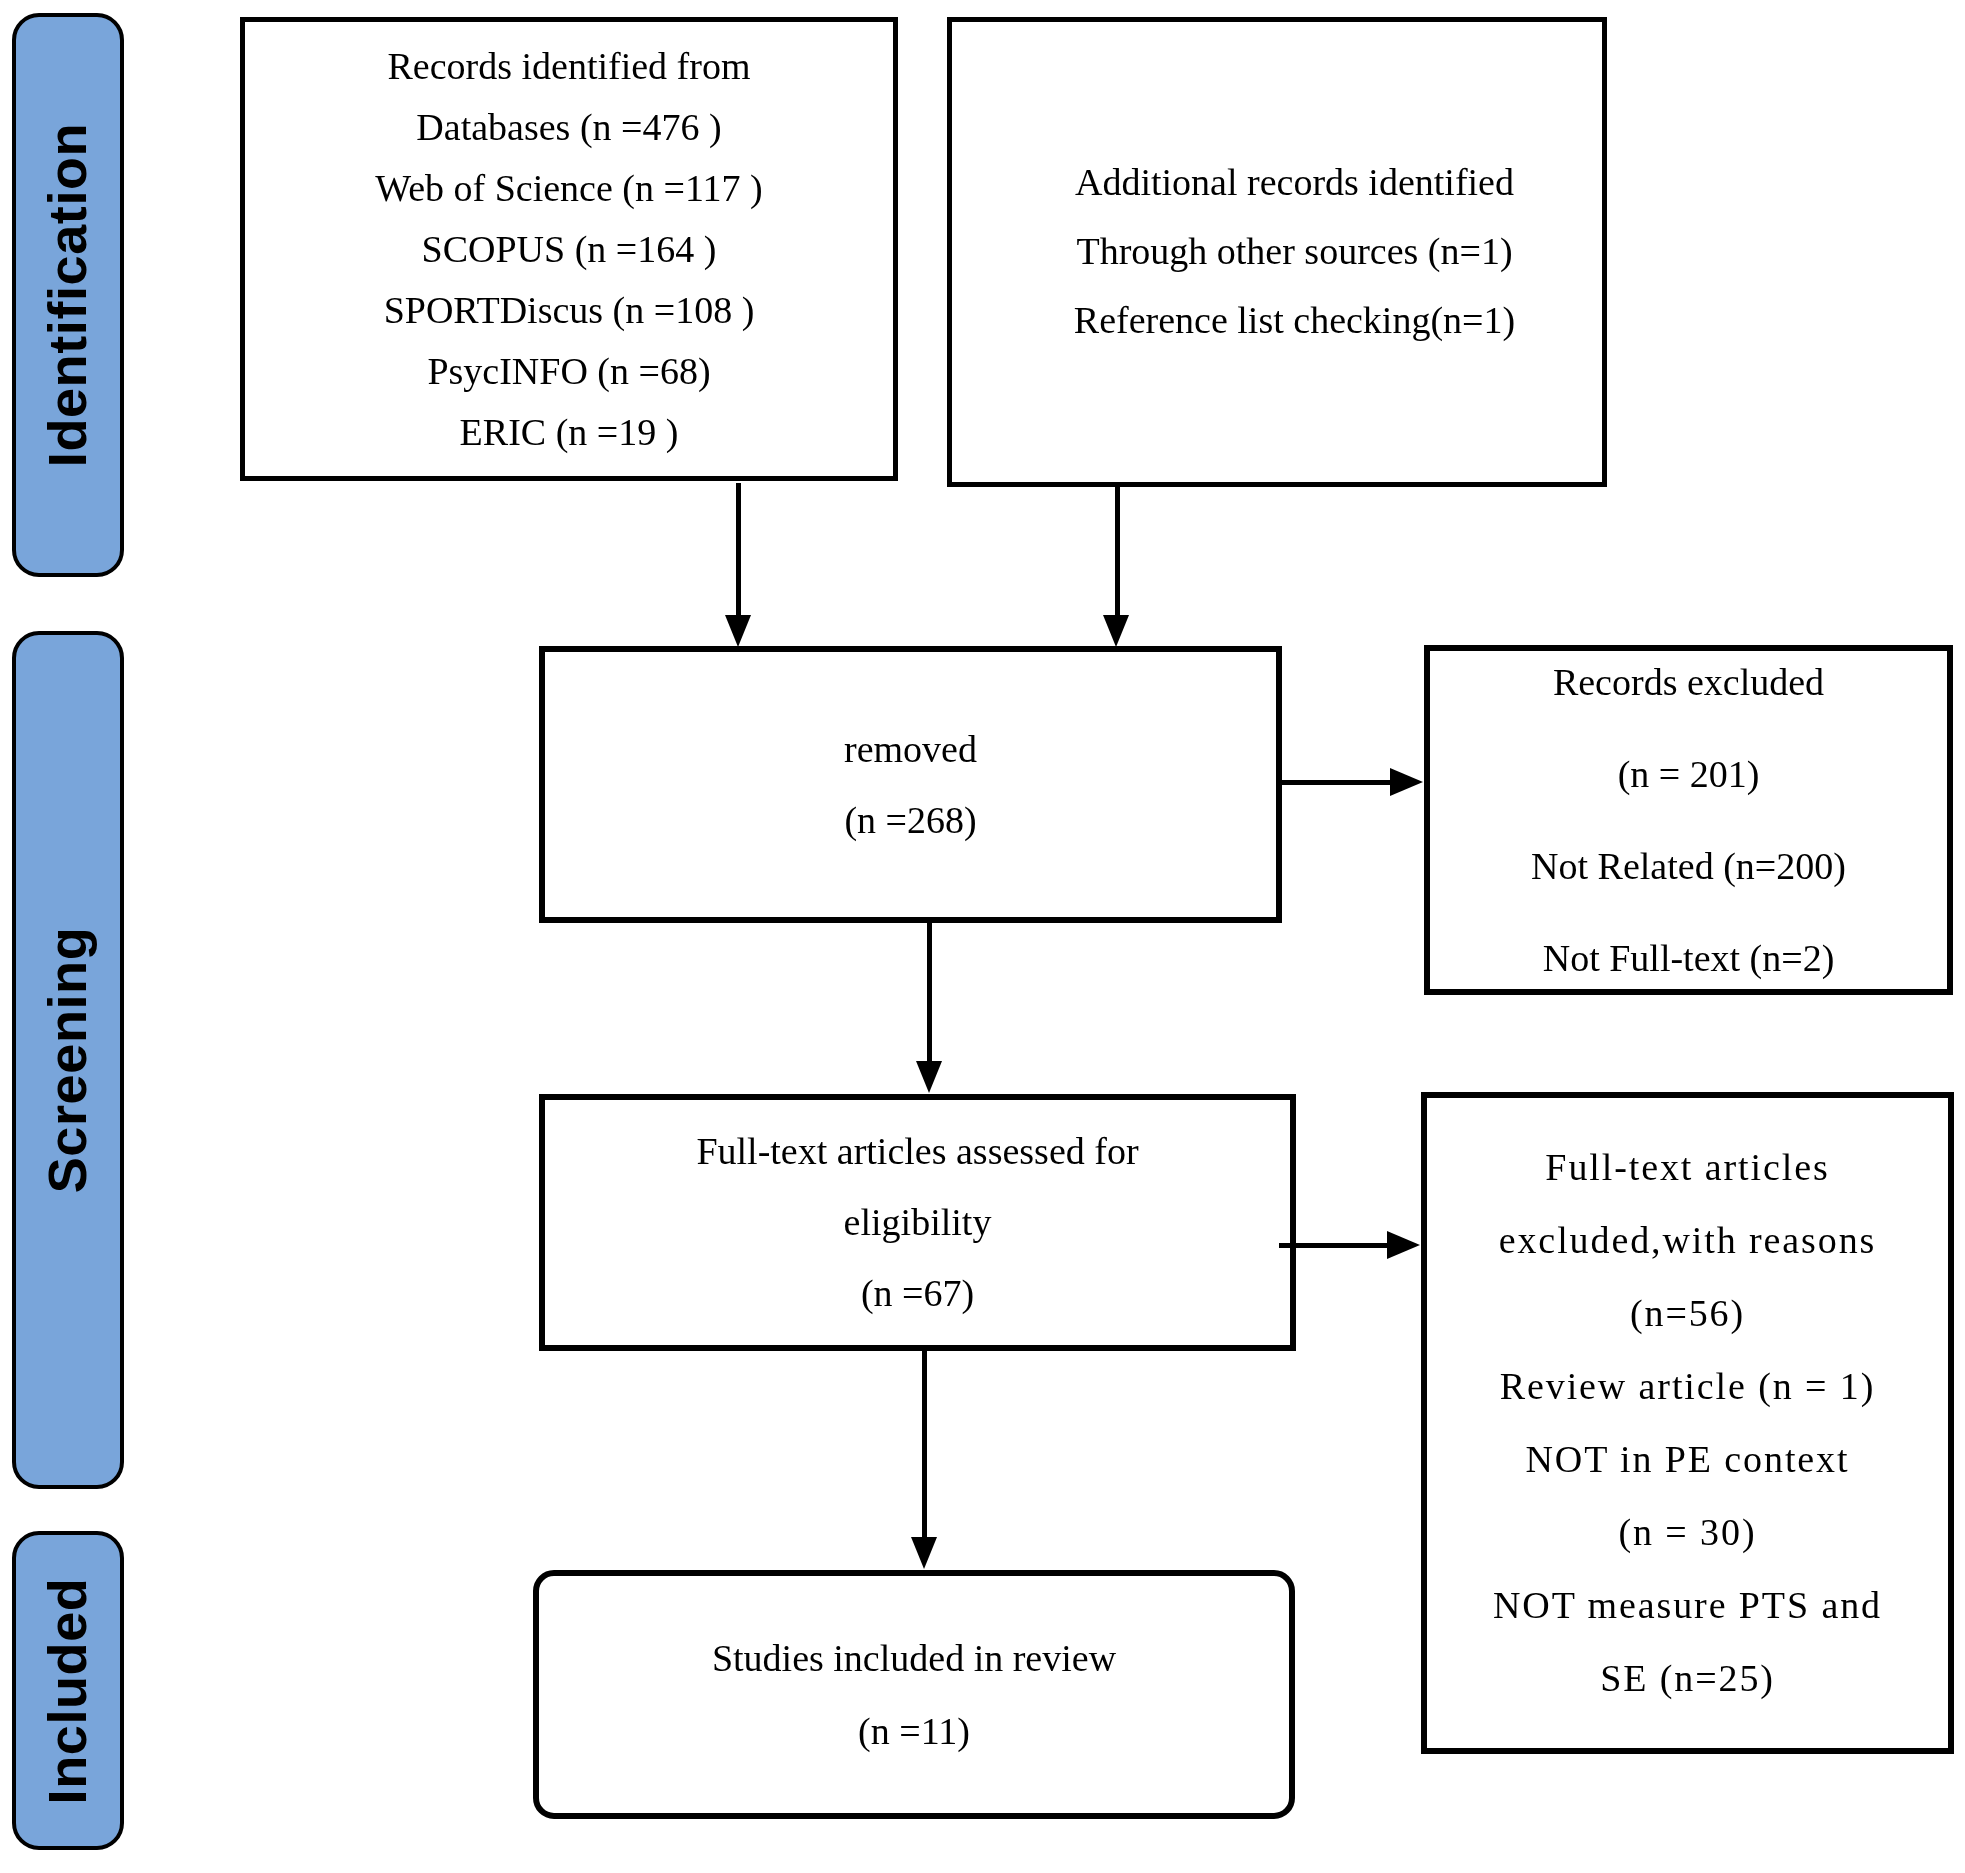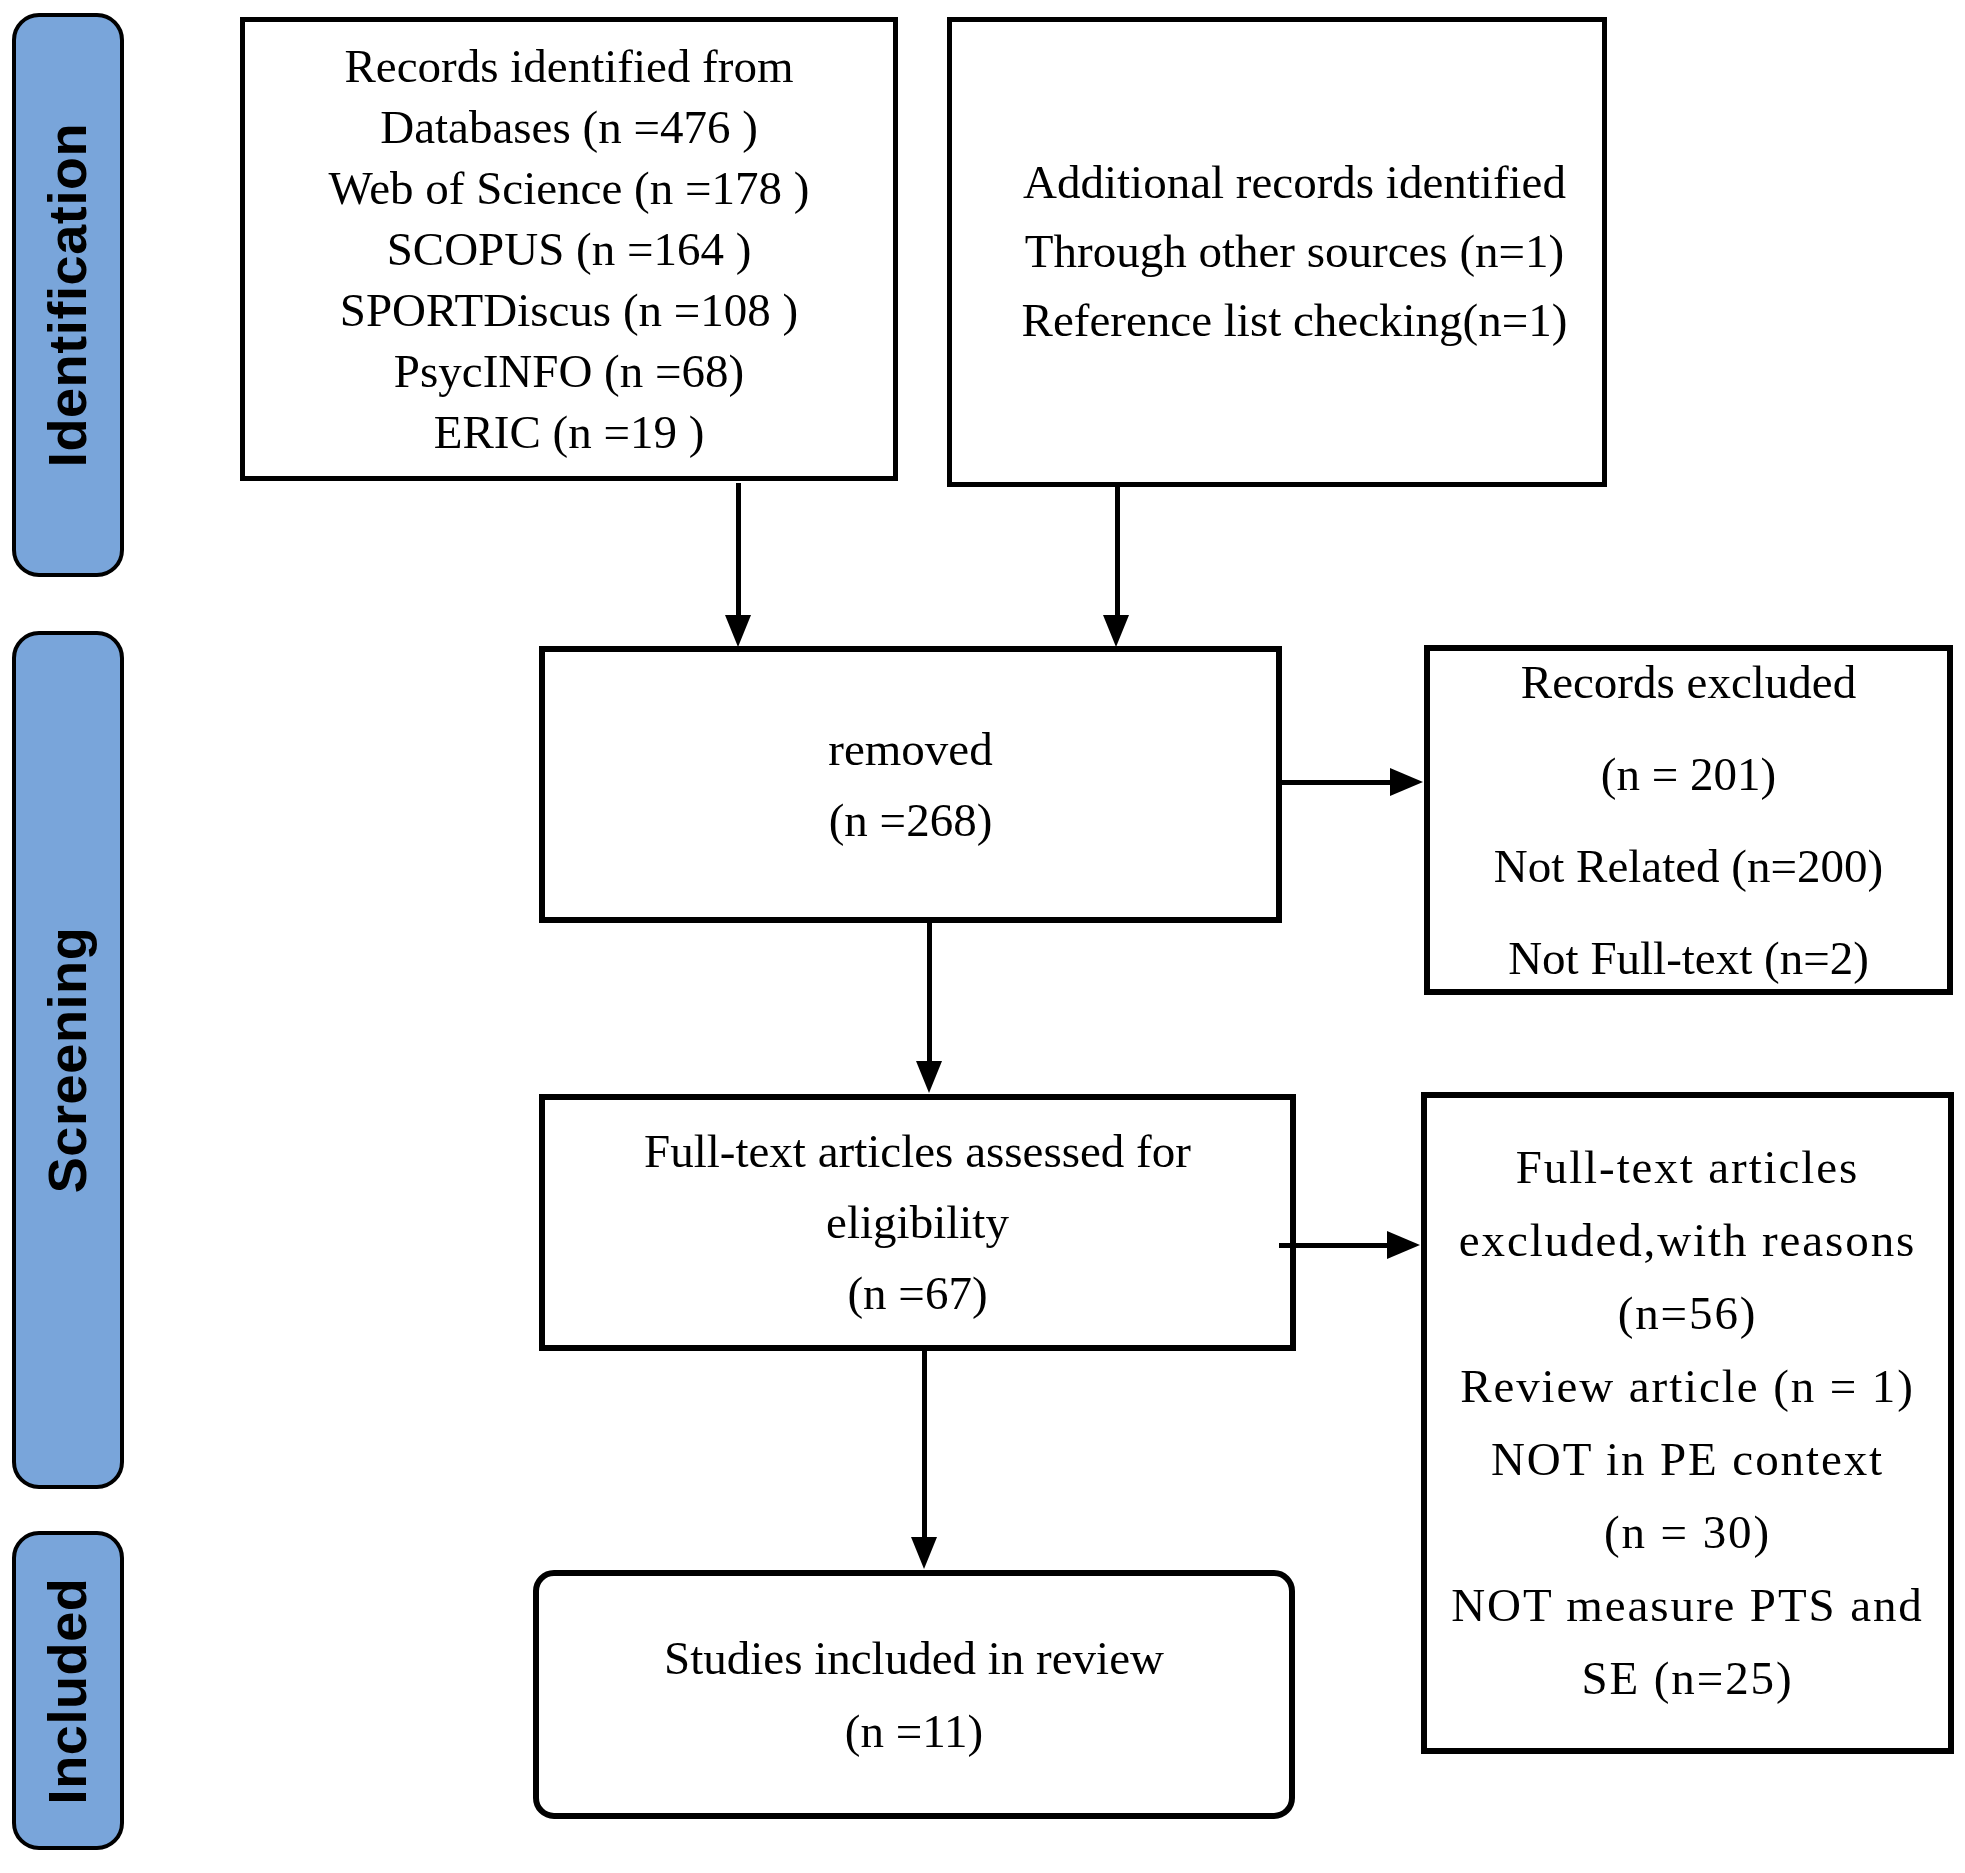--- a/index.html
+++ b/index.html
@@ -41,21 +41,21 @@
     position:absolute;
     box-sizing:border-box;
     background:var(--bg);
     border:6.4px solid var(--line);
     display:flex;
     flex-direction:column;
     align-items:center;
     justify-content:center;
     text-align:center;
     font-family:"Liberation Serif", serif;
-    font-size:47px;
+    font-size:38px;
     color:#000;
   }
   .box .ln{
     line-height:var(--lh,70px);
     white-space:nowrap;
   }
   .box.thin{border-width:5.1px;}
   .box.wide-letter{letter-spacing:1.9px;}
   
   .stem-v{position:absolute;width:4.5px;background:var(--line);}
@@ -84,21 +84,21 @@
   <div class="pill" style="left:11.5px;top:631px;width:112px;height:858px;">
     <span class="pill-label">Screening</span>
   </div>
   <div class="pill" style="left:11.5px;top:1531px;width:112px;height:319px;">
     <span class="pill-label">Included</span>
   </div>
 
   <div class="box thin" style="left:240px;top:17px;width:658px;height:464px;--lh:61px;">
     <div class="ln">Records identified from</div>
     <div class="ln">Databases (n =476 )</div>
-    <div class="ln">Web of Science (n =178 )</div>
+    <div class="ln">Web of Science (n =117 )</div>
     <div class="ln">SCOPUS (n =164 )</div>
     <div class="ln">SPORTDiscus (n =108 )</div>
     <div class="ln">PsycINFO (n =68)</div>
     <div class="ln">ERIC (n =19 )</div>
   </div>
 
   <div class="box thin" style="left:947px;top:16.6px;width:660px;height:470px;padding-left:35px;--lh:69px;">
     <div class="ln">Additional records identified</div>
     <div class="ln">Through other sources (n=1)</div>
     <div class="ln">Reference list checking(n=1)</div>

